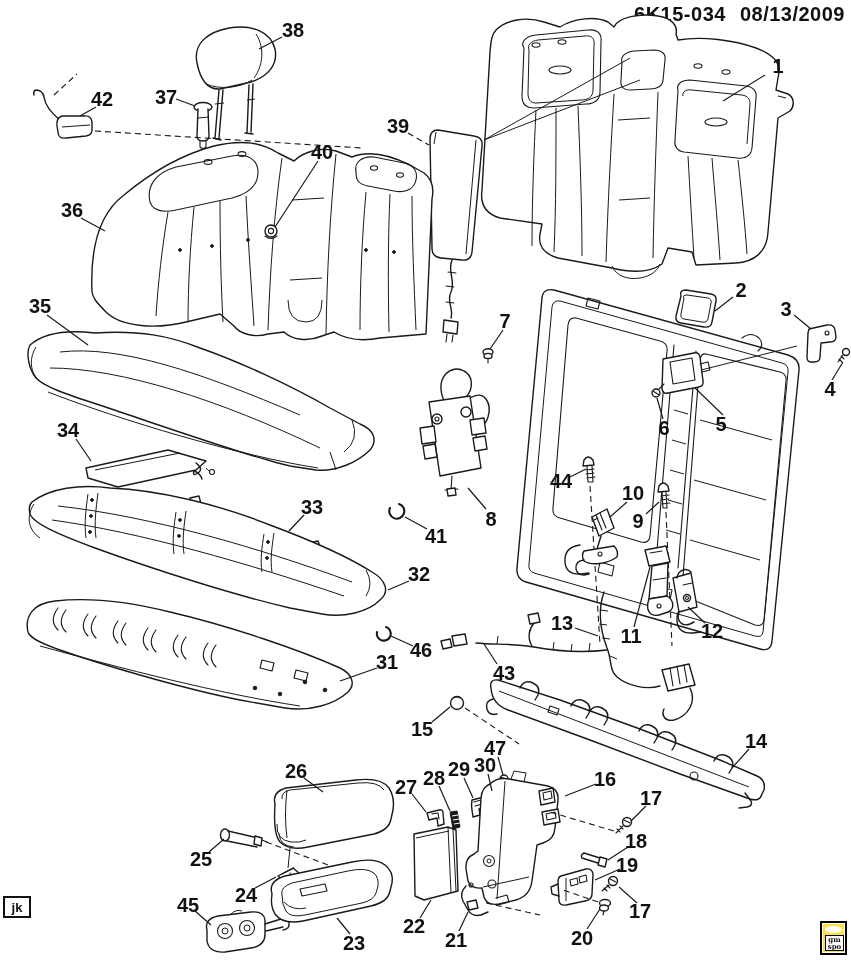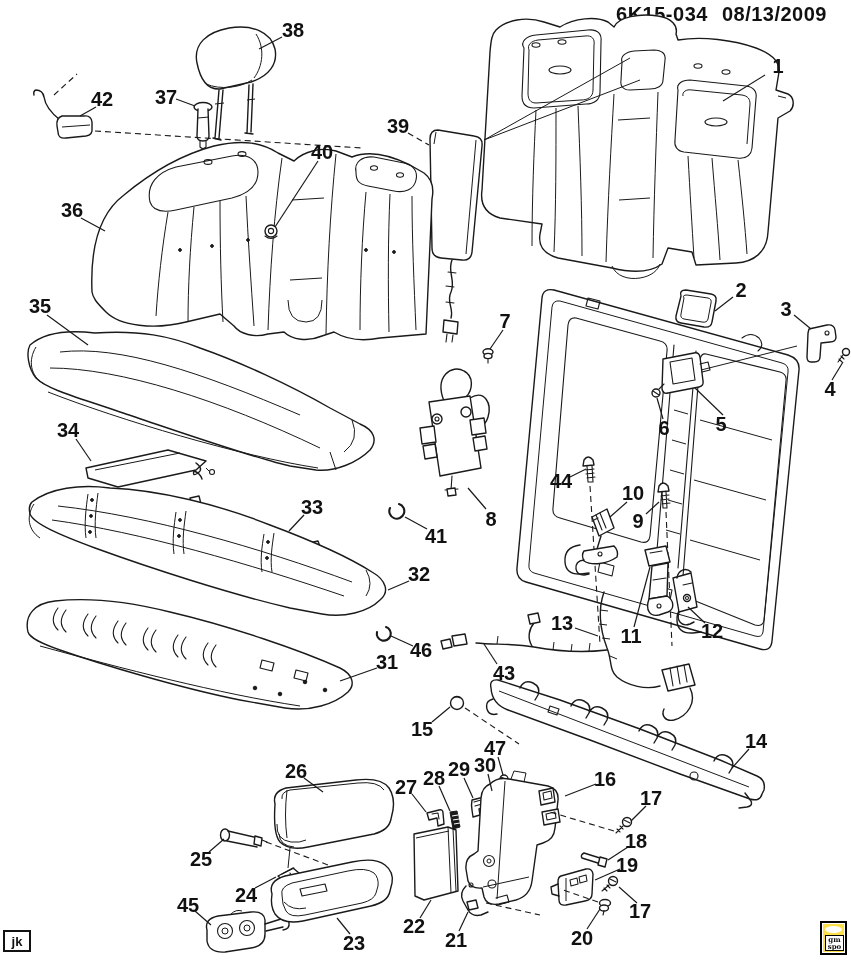--- a/index.html
+++ b/index.html
@@ -8,25 +8,25 @@
   #art{position:absolute;left:0;top:0;}
   .p  {fill:#ffffff;stroke:#1a1a1a;stroke-width:1.4;stroke-linejoin:round;stroke-linecap:round;}
   .ln {fill:none;stroke:#1a1a1a;stroke-width:1.4;stroke-linejoin:round;stroke-linecap:round;}
   .d  {fill:none;stroke:#1a1a1a;stroke-width:1.1;stroke-linejoin:round;stroke-linecap:round;}
   .thin{fill:none;stroke:#1a1a1a;stroke-width:1;}
   .dash{fill:none;stroke:#1a1a1a;stroke-width:1.1;stroke-dasharray:6 4;}
   .ring{fill:none;stroke:#1a1a1a;stroke-width:2.1;stroke-linecap:round;}
   .blk{fill:#1a1a1a;stroke:#1a1a1a;stroke-width:1;}
   .wtick{stroke:#ffffff;stroke-width:1;}
   .callout-text{font-family:"Liberation Sans",sans-serif;font-weight:bold;font-size:20px;fill:#111111;}
-  #header{position:absolute;top:3px;right:24px;font-size:20px;font-weight:bold;color:#111;
+  #header{position:absolute;top:3px;right:6px;font-size:20px;font-weight:bold;color:#111;
           letter-spacing:.5px;white-space:nowrap;margin-left:48px;}
   #header span{margin-left:14px;}
   #header span:first-child{margin-left:0;}
-  #stamp{position:absolute;left:3px;top:930px;width:24px;height:18px;border:2px solid #111;
+  #stamp{position:absolute;left:3px;top:896px;width:24px;height:18px;border:2px solid #111;
          font-size:13px;font-weight:bold;color:#111;display:flex;align-items:center;justify-content:center;
          background:#fff;}
   #logo{position:absolute;left:820px;top:921px;width:27px;height:34px;border:2px solid #000;
         background:#fff;box-sizing:border-box;padding:1px;}
   #logo .inner{width:100%;height:100%;background:#fde047;position:relative;}
   #logo .oval{position:absolute;left:2px;top:2px;width:17px;height:7px;background:#fff;border-radius:50%;}
   #logo .txt{position:absolute;left:2px;top:11px;width:17px;background:#fff;color:#111;
              font-family:"DejaVu Serif",serif;font-weight:bold;font-size:7px;line-height:7px;
              text-align:center;border:1px solid #000;}
 </style>

